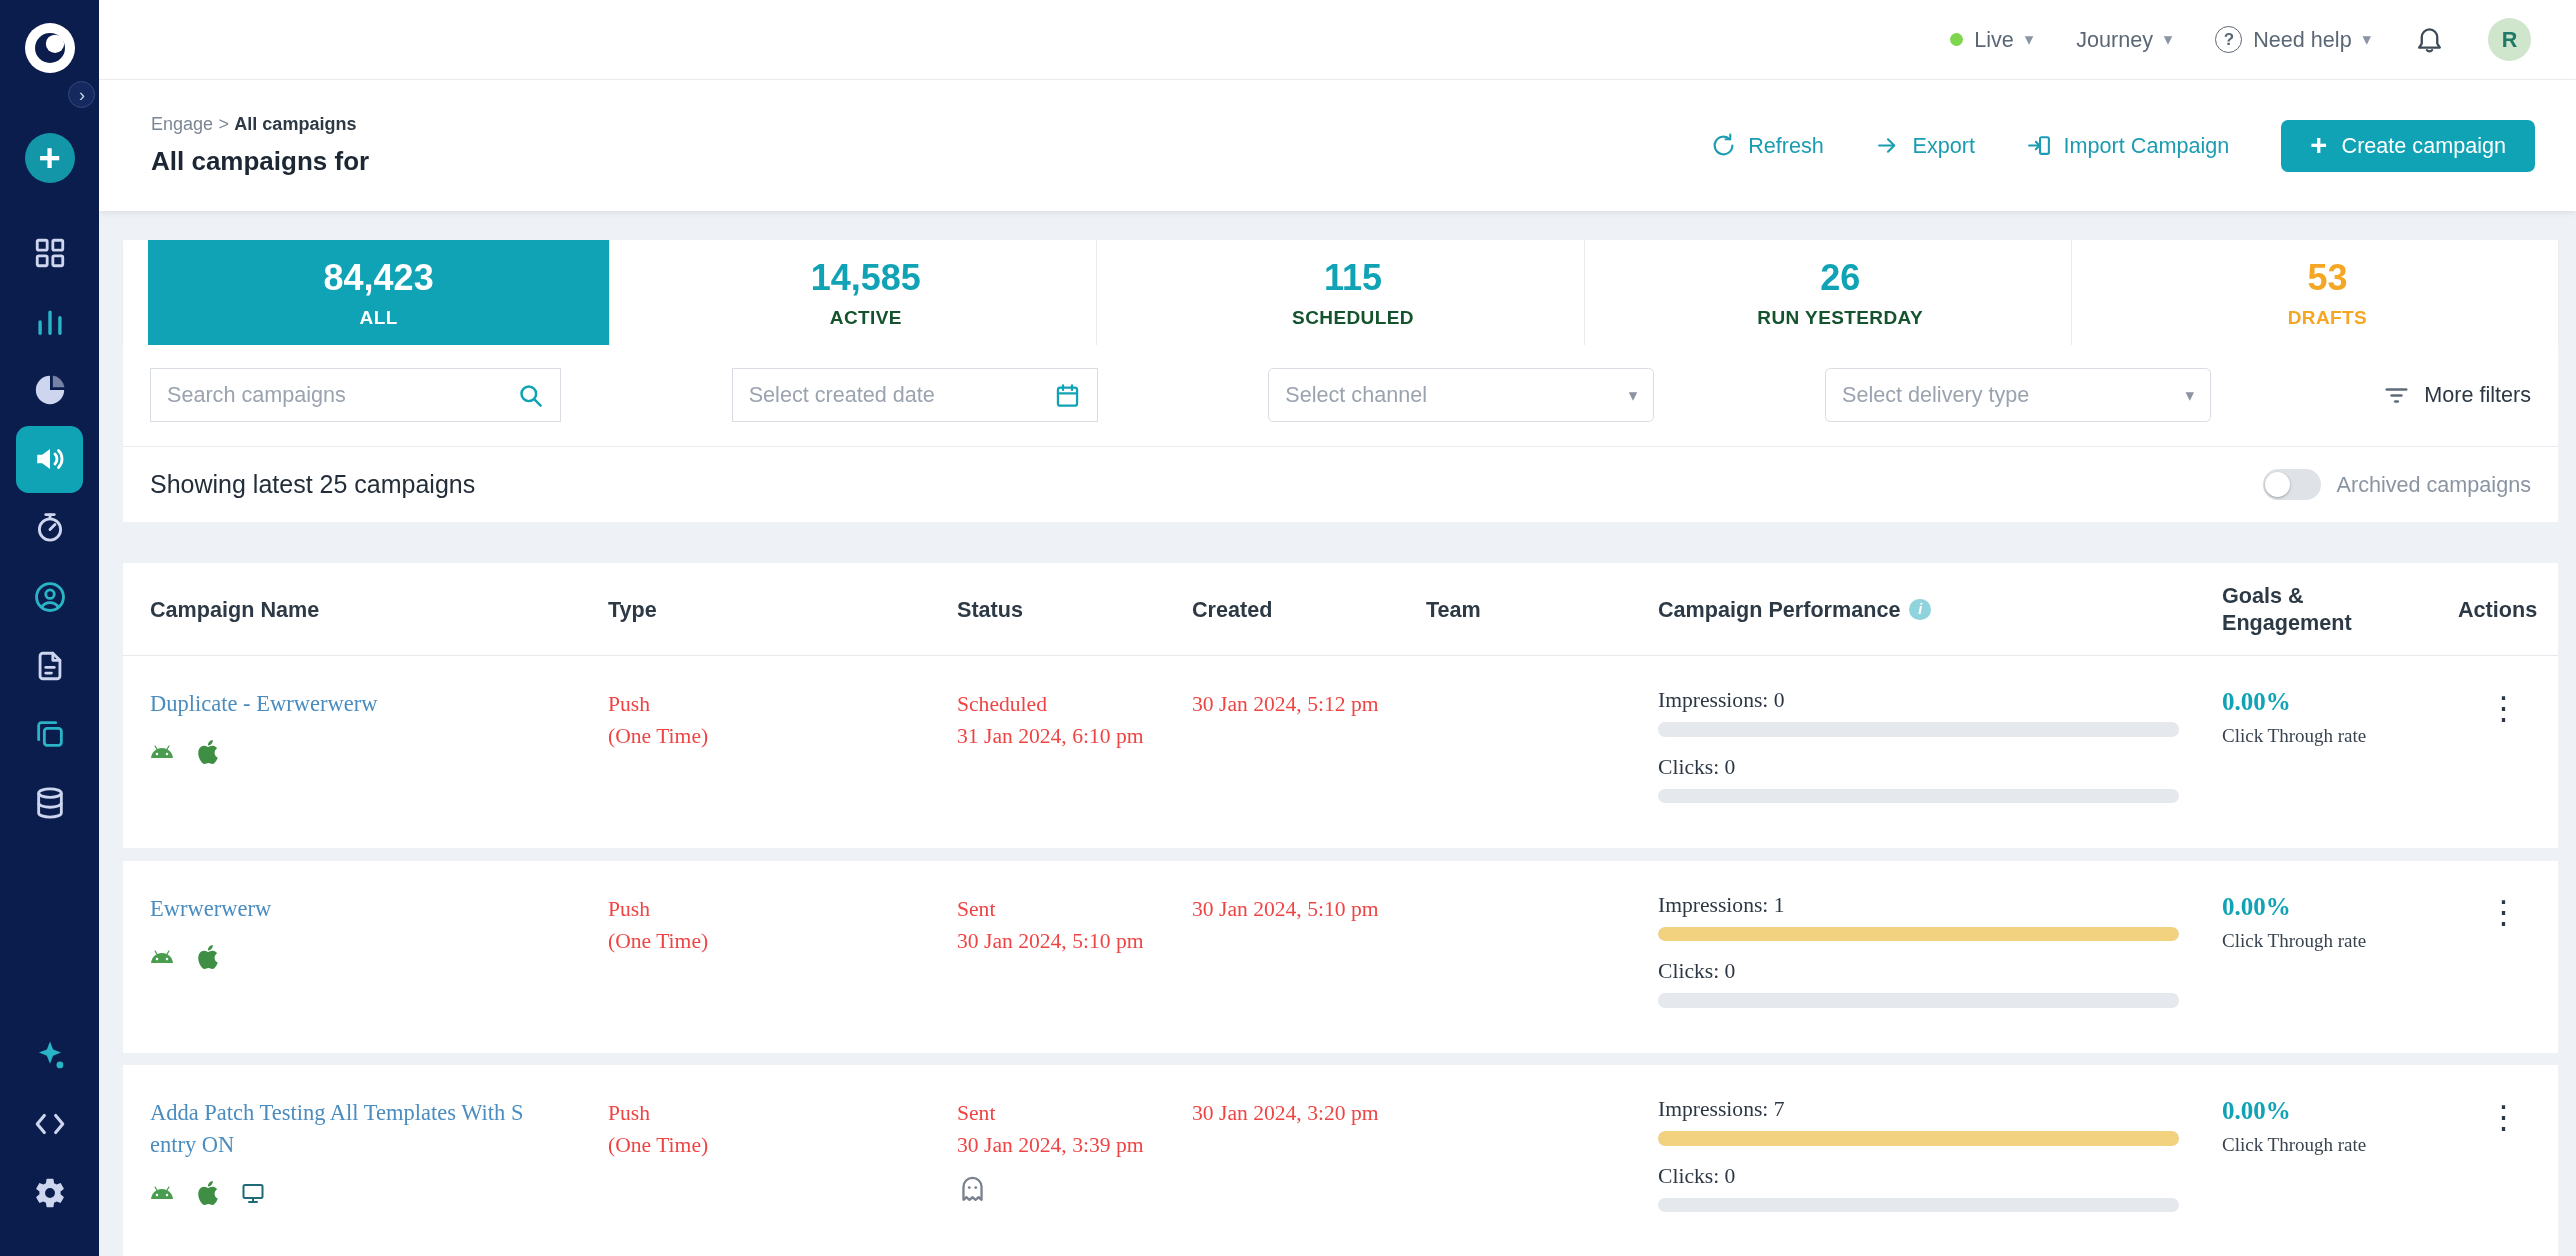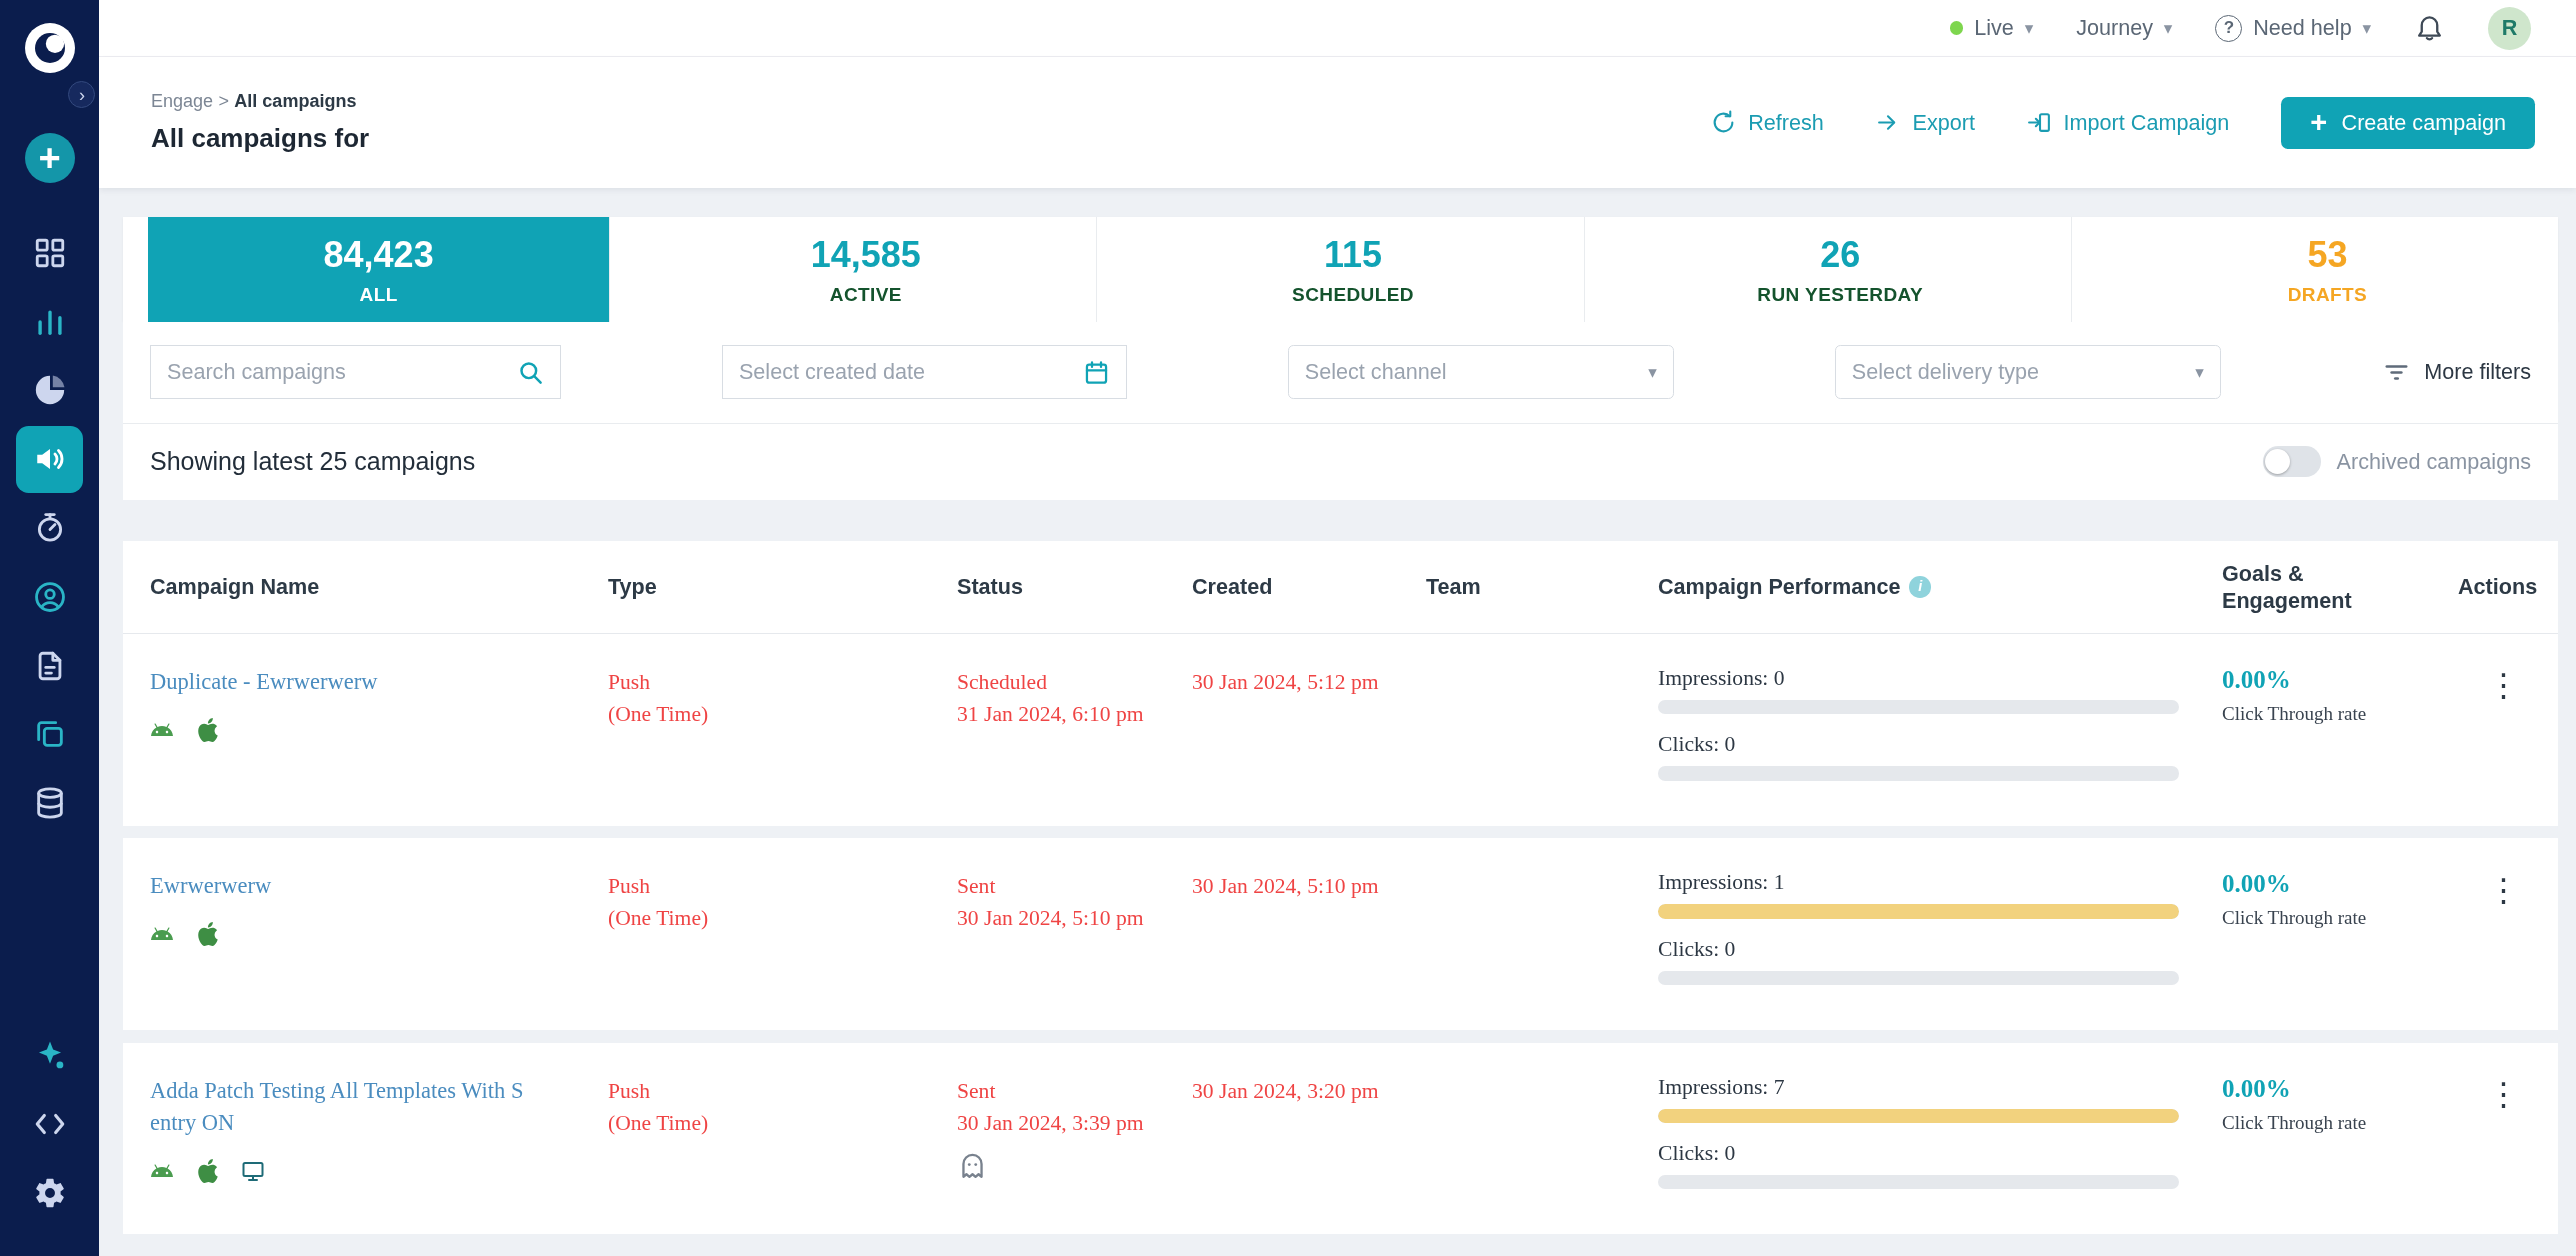--- a/index.html
+++ b/index.html
@@ -41,21 +41,21 @@
     display: flex; align-items: center; justify-content: center;
     color: #cdd6ee;
   }
   .side-item.teal { color: #2ab5c6; }
   .side-item.active { background: #10a3b5; color: #ffffff; }
   .side-item svg { width: 34px; height: 34px; }
 
   
   .main { flex: 1; display: flex; flex-direction: column; min-width: 0; }
   .topbar {
-    height: 57px; flex-shrink: 0; background: #fff; border-bottom: 0.9px solid #ececf1;
+    height: 80px; flex-shrink: 0; background: #fff; border-bottom: 0.9px solid #ececf1;
     display: flex; align-items: center; justify-content: flex-end;
     gap: 43px; padding: 0 45px; color: #5b6775; font-size: 21.6px;
   }
   .nav-group { display: flex; align-items: center; gap: 10.8px; cursor: pointer; }
   .dot-live { width: 13.5px; height: 13.5px; border-radius: 50%; background: #7ed64e; }
   .caret { font-size: 17px; color: #8a94a2; }
   .qmark {
     width: 27px; height: 27px; border: 1.8px solid #5b6775; border-radius: 50%;
     font-size: 17px; font-weight: bold; display: flex; align-items: center; justify-content: center;
   }
@@ -112,21 +112,21 @@
     display: flex; align-items: center; justify-content: space-between;
     padding: 0 16px; gap: 10.8px;
   }
   .input-box input {
     border: none; outline: none; font-size: 21.6px; color: #2c3743; width: 100%;
     font-family: inherit; background: transparent;
   }
   .input-box input::placeholder { color: #9aa3af; }
   .input-box svg { width: 27px; height: 27px; flex-shrink: 0; }
   .w-search { width: 411px; }
-  .w-date { width: 405px; }
+  .w-date { width: 366px; }
   .select-box {
     width: 386px; height: 54px; border: 0.9px solid #d8dde3; border-radius: 5.4px; background: #fff;
     display: flex; align-items: center; justify-content: space-between;
     padding: 0 16px; cursor: pointer;
   }
   .select-box .ph { font-size: 21.6px; color: #9aa3af; }
   .more-filters { display: flex; align-items: center; gap: 13.5px; font-size: 21.6px; color: #2c3743; }
   .more-filters svg { width: 29px; height: 29px; color: #5f6b7a; }
 
   .showing-row {

